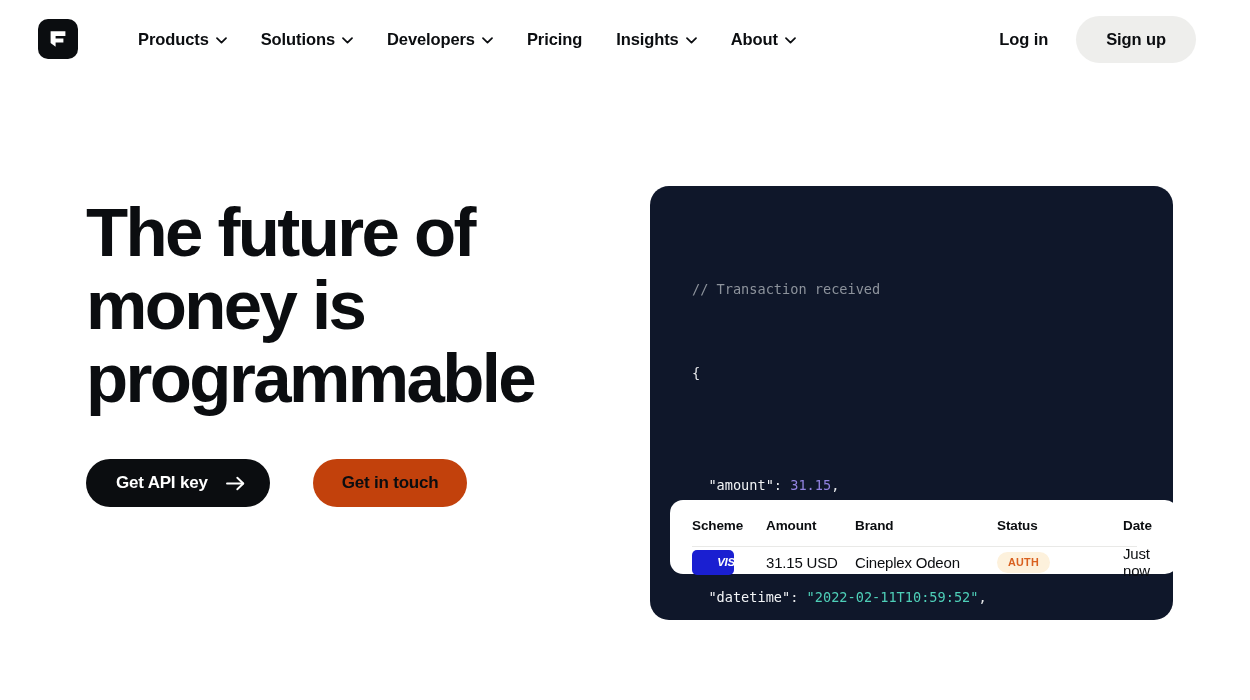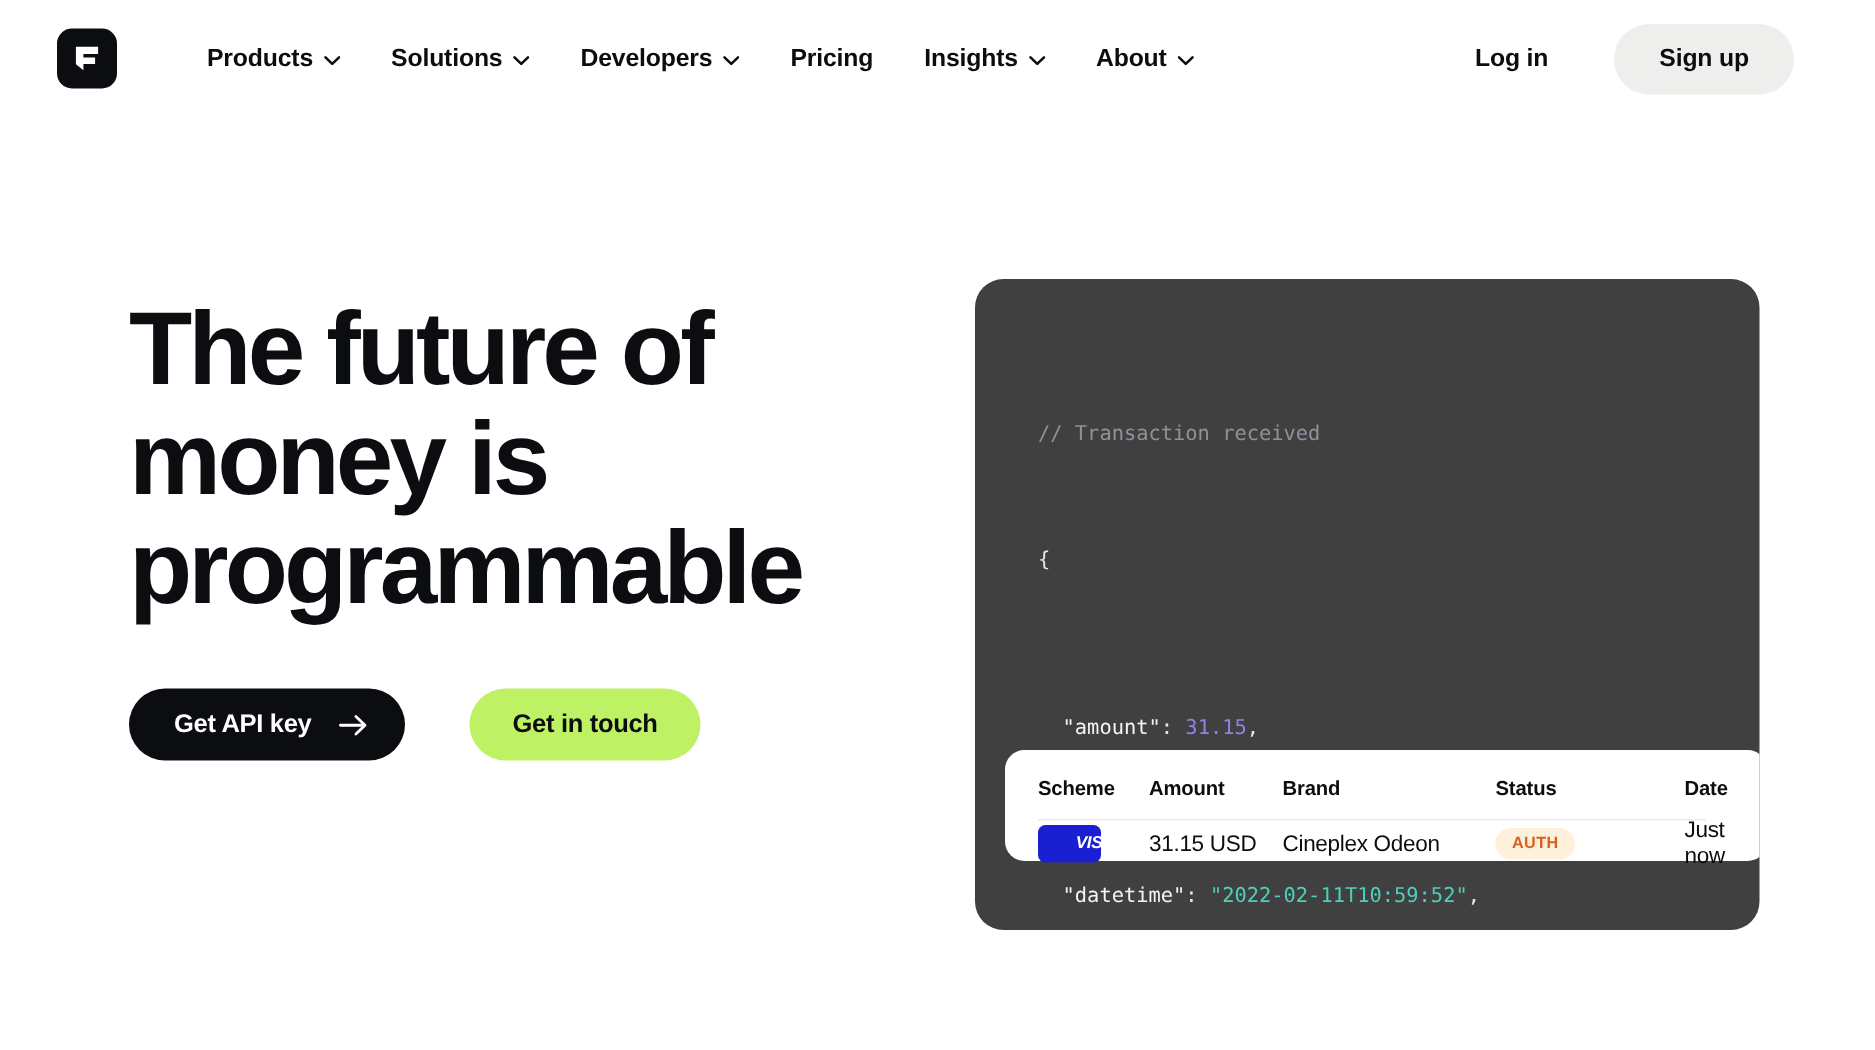--- a/index.html
+++ b/index.html
@@ -58,21 +58,21 @@
     letter-spacing: -0.1px;
     cursor: pointer;
     white-space: nowrap;
   }
   .chev { display: block; margin-top: 2px; }
 
   .nav-right {
     margin-left: auto;
     display: flex;
     align-items: center;
-    gap: 34px;
+    gap: 18px;
   }
   .login-link {
     font-size: 16.5px;
     font-weight: 700;
     color: #0b0d10;
     letter-spacing: -0.1px;
     cursor: pointer;
     padding: 0 10px;
   }
   .signup-btn {
@@ -131,21 +131,21 @@
     display: inline-flex;
     align-items: center;
     gap: 18px;
     font-family: inherit;
     font-size: 17px;
     font-weight: 700;
     letter-spacing: -0.2px;
     cursor: pointer;
   }
   .btn-secondary {
-    background: #bef264;
+    background: #c2410c;
     color: #0b0d10;
     border: none;
     border-radius: 999px;
     height: 48px;
     padding: 0 29px;
     display: inline-flex;
     align-items: center;
     font-family: inherit;
     font-size: 17px;
     font-weight: 700;
@@ -153,21 +153,21 @@
     cursor: pointer;
   }
 
   
   .code-panel {
     position: absolute;
     left: 650px;
     top: 186px;
     width: 523px;
     height: 434px;
-    background: #404040;
+    background: #0f172a;
     border-radius: 19px;
     overflow: hidden;
   }
 
   .code-block {
     position: absolute;
     left: 42px;
     top: 33px;
     right: 0;
     font-family: "DejaVu Sans Mono", "Liberation Mono", monospace;

